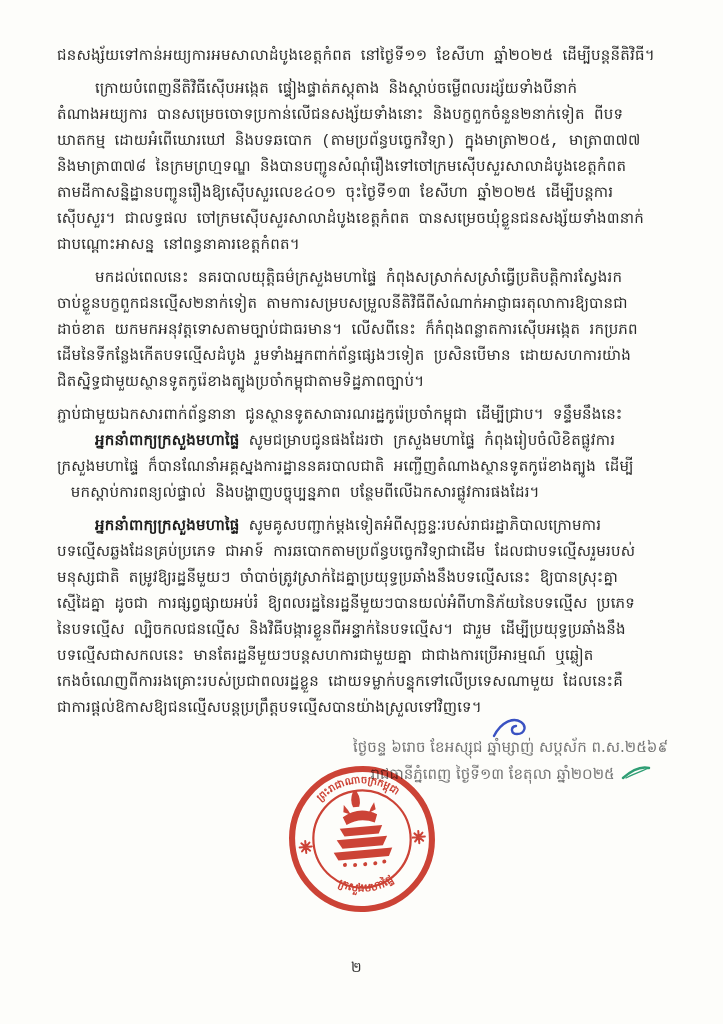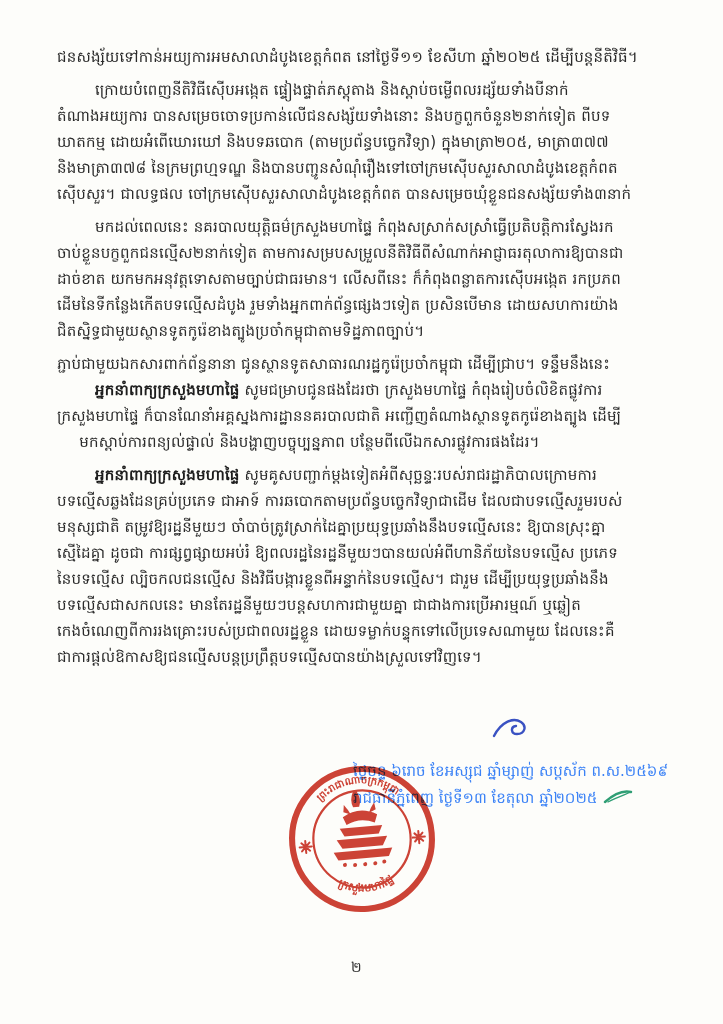--- a/index.html
+++ b/index.html
@@ -2,32 +2,32 @@
 <html><head>
 <meta charset="utf-8">
 <style>
   html,body{margin:0;padding:0;background:#ffffff;}
   .page{
     position:relative;width:723px;height:1024px;margin:0;
     background:#fdfdfa;overflow:hidden;
     font-family:"DejaVu Sans","Liberation Sans",sans-serif;
     color:#2a2a2a;
   }
-  .body-text{position:absolute;left:57px;top:44px;width:611px;z-index:1;}
+  .body-text{position:absolute;left:57px;top:44px;width:611px;z-index:1;font-family:Liberation Mono, monospace;}
   .para{margin:0 0 7px 0;}
   .line{
     height:26px;line-height:26px;font-size:15px;
     overflow:hidden;white-space:nowrap;width:100%;
     letter-spacing:.2px;
   }
   .line.indent{padding-left:38px;box-sizing:border-box;}
   .line b{font-weight:bold;color:#1d1d1d;}
   .date-block{
-    position:absolute;top:758px;right:55px;z-index:1;
-    text-align:left;font-size:15px;line-height:27px;color:#3b82f6;
+    position:absolute;top:734px;right:55px;z-index:1;
+    text-align:center;font-size:15px;line-height:27px;color:#737373;
   }
   .date-line{white-space:nowrap;}
   .green-tick{display:inline-block;vertical-align:-2px;margin-left:6px;}
   .stamp{
     position:absolute;left:286px;top:763px;width:152px;height:152px;z-index:3;
     transform:rotate(-5deg);mix-blend-mode:multiply;opacity:.88;
   }
   .blue-flourish{position:absolute;left:491px;top:714px;z-index:2;}
   .page-num{
     position:absolute;left:351px;top:958px;z-index:1;
@@ -41,21 +41,23 @@
 
   <div class="body-text" id="paragraphs">
       <div class="para">
         <div class="line" style="width: 100%;">ជនសង្ស័យទៅកាន់អយ្យការអមសាលាដំបូងខេត្តកំពត នៅថ្ងៃទី១១ ខែសីហា ឆ្នាំ២០២៥ ដើម្បីបន្តនីតិវិធី។</div>
       </div>
       <div class="para">
         <div class="line indent">ក្រោយបំពេញនីតិវិធីស៊ើបអង្កេត ផ្ទៀងផ្ទាត់ភស្តុតាង និងស្តាប់ចម្លើពលរដ្ស័យទាំងបីនាក់</div>
         <div class="line">តំណាងអយ្យការ បានសម្រេចចោទប្រកាន់លើជនសង្ស័យទាំងនោះ និងបក្ខពួកចំនួន២នាក់ទៀត ពីបទ</div>
         <div class="line">ឃាតកម្ម ដោយអំពើឃោរឃៅ និងបទឆបោក (តាមប្រព័ន្ធបច្ចេកវិទ្យា) ក្នុងមាត្រា២០៥, មាត្រា៣៧៧</div>
         <div class="line">និងមាត្រា៣៧៨ នៃក្រមព្រហ្មទណ្ឌ និងបានបញ្ជូនសំណុំរឿងទៅចៅក្រមស៊ើបសួរសាលាដំបូងខេត្តកំពត</div>
+        <div class="line">តាមដីកាសន្និដ្ឋានបញ្ជូនរឿងឱ្យស៊ើបសួរលេខ៤០១ ចុះថ្ងៃទី១៣ ខែសីហា ឆ្នាំ២០២៥ ដើម្បីបន្តការ</div>
         <div class="line">ស៊ើបសួរ។ ជាលទ្ធផល ចៅក្រមស៊ើបសួរសាលាដំបូងខេត្តកំពត បានសម្រេចឃុំខ្លួនជនសង្ស័យទាំង៣នាក់</div>
+        <div class="line" style="width: 42%;">ជាបណ្តោះអាសន្ន នៅពន្ធនាគារខេត្តកំពត។</div>
       </div>
       <div class="para">
         <div class="line indent">មកដល់ពេលនេះ នគរបាលយុត្តិធម៌ក្រសួងមហាផ្ទៃ កំពុងសស្រាក់សស្រាំធ្វើប្រតិបត្តិការស្វែងរក</div>
         <div class="line">ចាប់ខ្លួនបក្ខពួកជនល្មើស២នាក់ទៀត តាមការសម្របសម្រួលនីតិវិធីពីសំណាក់អាជ្ញាធរតុលាការឱ្យបានជា</div>
         <div class="line">ដាច់ខាត យកមកអនុវត្តទោសតាមច្បាប់ជាធរមាន។ លើសពីនេះ ក៏កំពុងពន្លាតការស៊ើបអង្កេត រកប្រភព</div>
         <div class="line">ដើមនៃទីកន្លែងកើតបទល្មើសដំបូង រួមទាំងអ្នកពាក់ព័ន្ធផ្សេងៗទៀត ប្រសិនបើមាន ដោយសហការយ៉ាង</div>
         <div class="line" style="width: 65%;">ជិតស្និទ្ធជាមួយស្ថានទូតកូរ៉េខាងត្បូងប្រចាំកម្ពុជាតាមទិដ្ឋភាពច្បាប់។</div>
       </div>
       <div class="para">
         <div class="line">ភ្ជាប់ជាមួយឯកសារពាក់ព័ន្ធនានា ជូនស្ថានទូតសាធារណរដ្ឋកូរ៉េប្រចាំកម្ពុជា ដើម្បីជ្រាប។ ទន្ទឹមនឹងនេះ</div>

